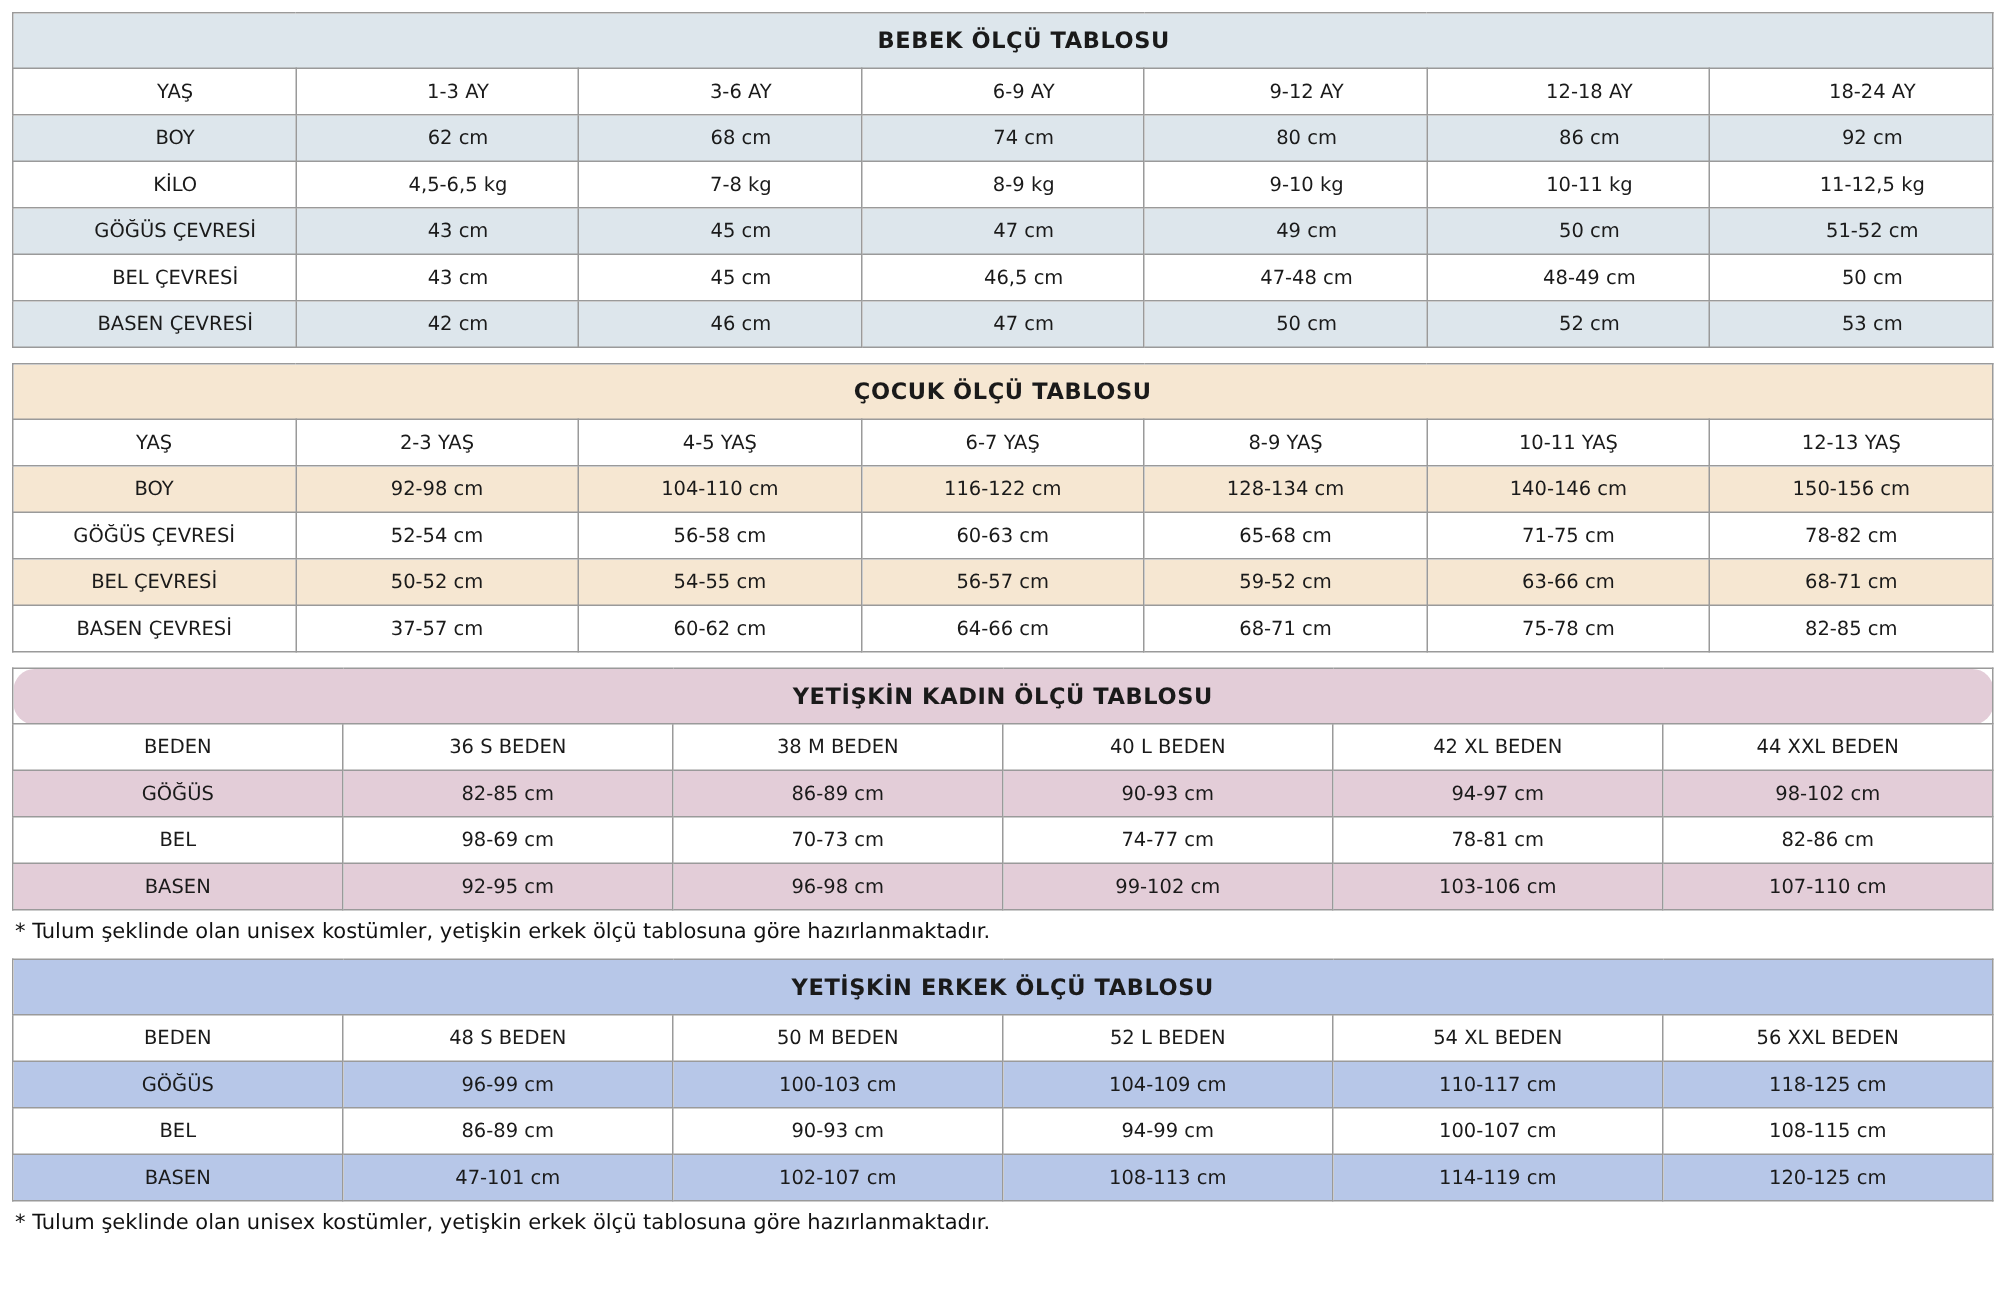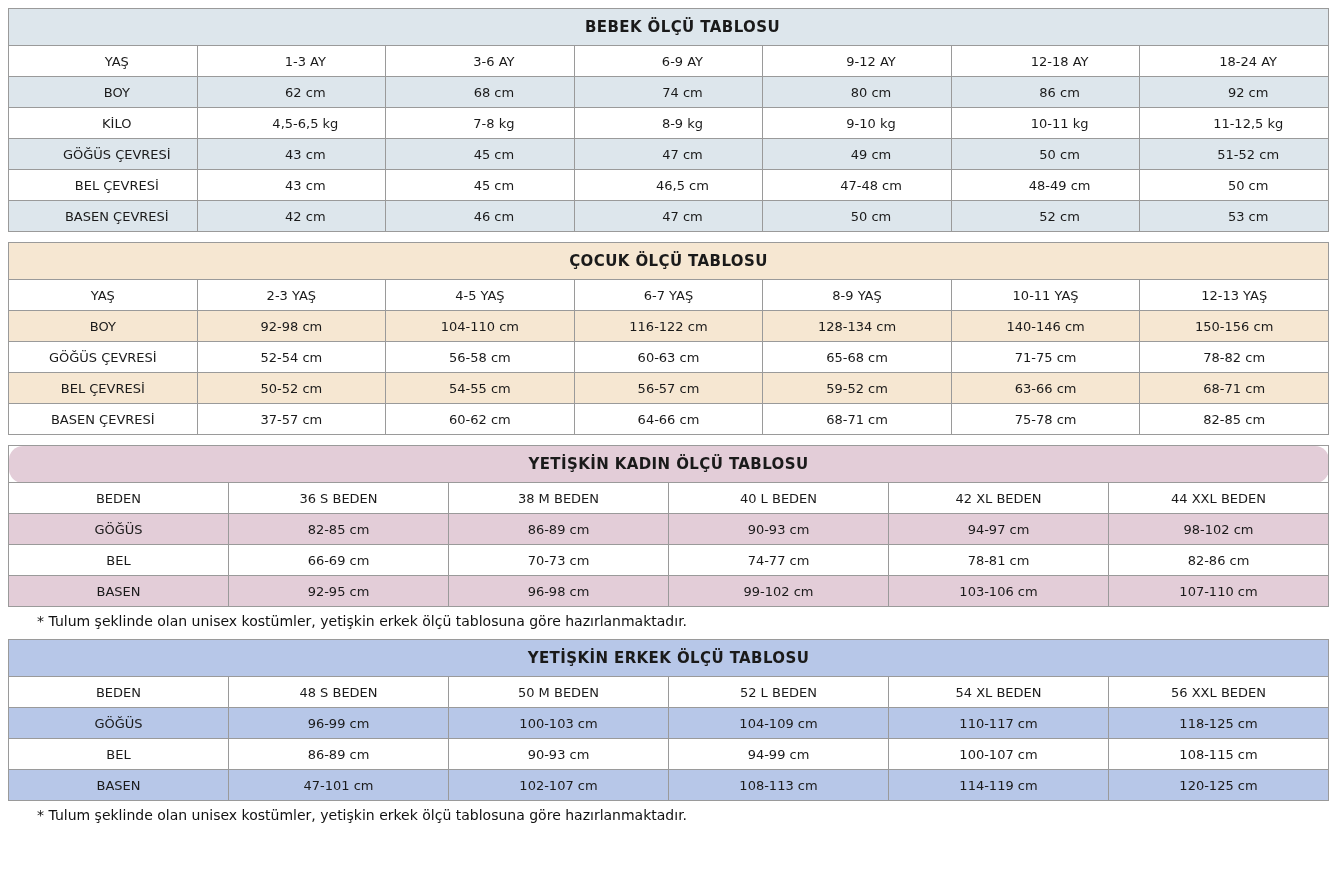--- a/index.html
+++ b/index.html
@@ -60,21 +60,20 @@
   .t-man .title-cell { background: #b7c7e8; }
   .t-man .row-alt td { background: #b7c7e8; }
   .t-man td { background: #ffffff; }
   .t-man .title-cell { background: #b7c7e8; }
 
   .note {
     font-size: 14px;
     color: #111111;
     padding: 4px 2px 10px 2px;
     margin-top: -8px;
-    margin-left: 27px;
   }
 </style>
 </head>
 <body>
 
 <div class="page">
 
   <table class="t-baby">
     <tbody>
       <tr>
@@ -206,21 +205,21 @@
       <tr class="row-alt">
         <td>GÖĞÜS</td>
         <td>82-85 cm</td>
         <td>86-89 cm</td>
         <td>90-93 cm</td>
         <td>94-97 cm</td>
         <td>98-102 cm</td>
       </tr>
       <tr>
         <td>BEL</td>
-        <td>66-69 cm</td>
+        <td>98-69 cm</td>
         <td>70-73 cm</td>
         <td>74-77 cm</td>
         <td>78-81 cm</td>
         <td>82-86 cm</td>
       </tr>
       <tr class="row-alt">
         <td>BASEN</td>
         <td>92-95 cm</td>
         <td>96-98 cm</td>
         <td>99-102 cm</td>

